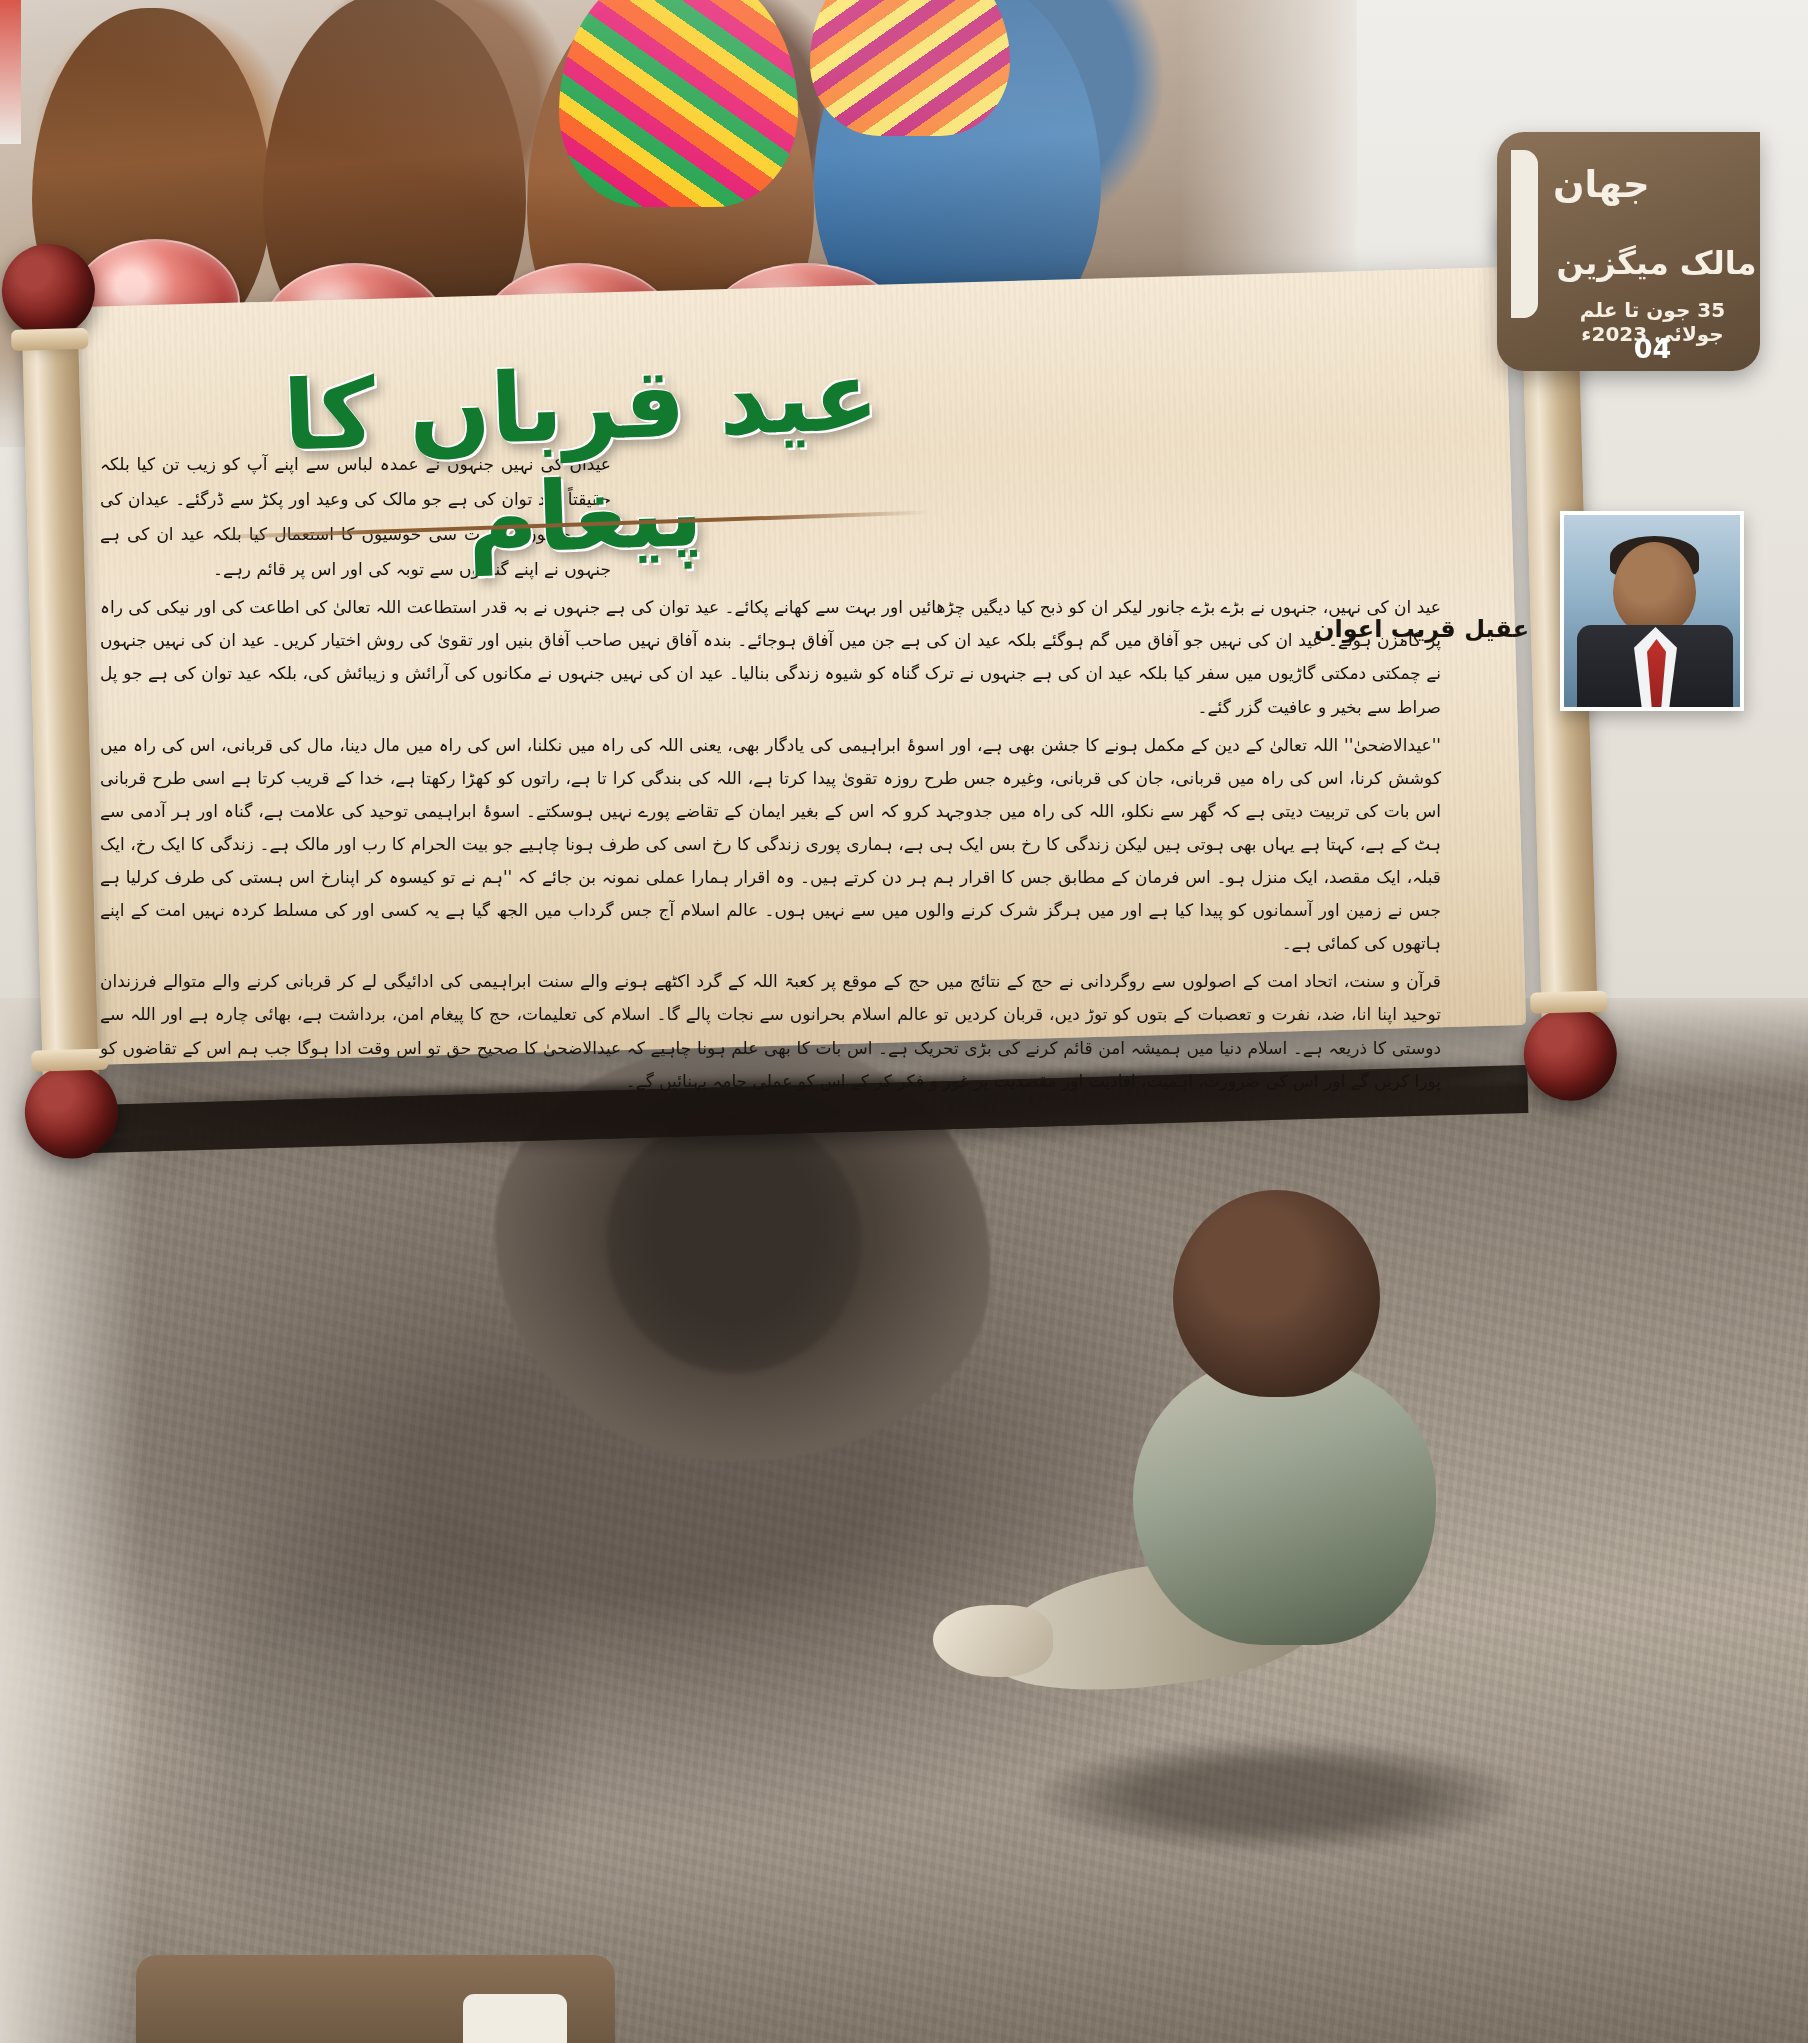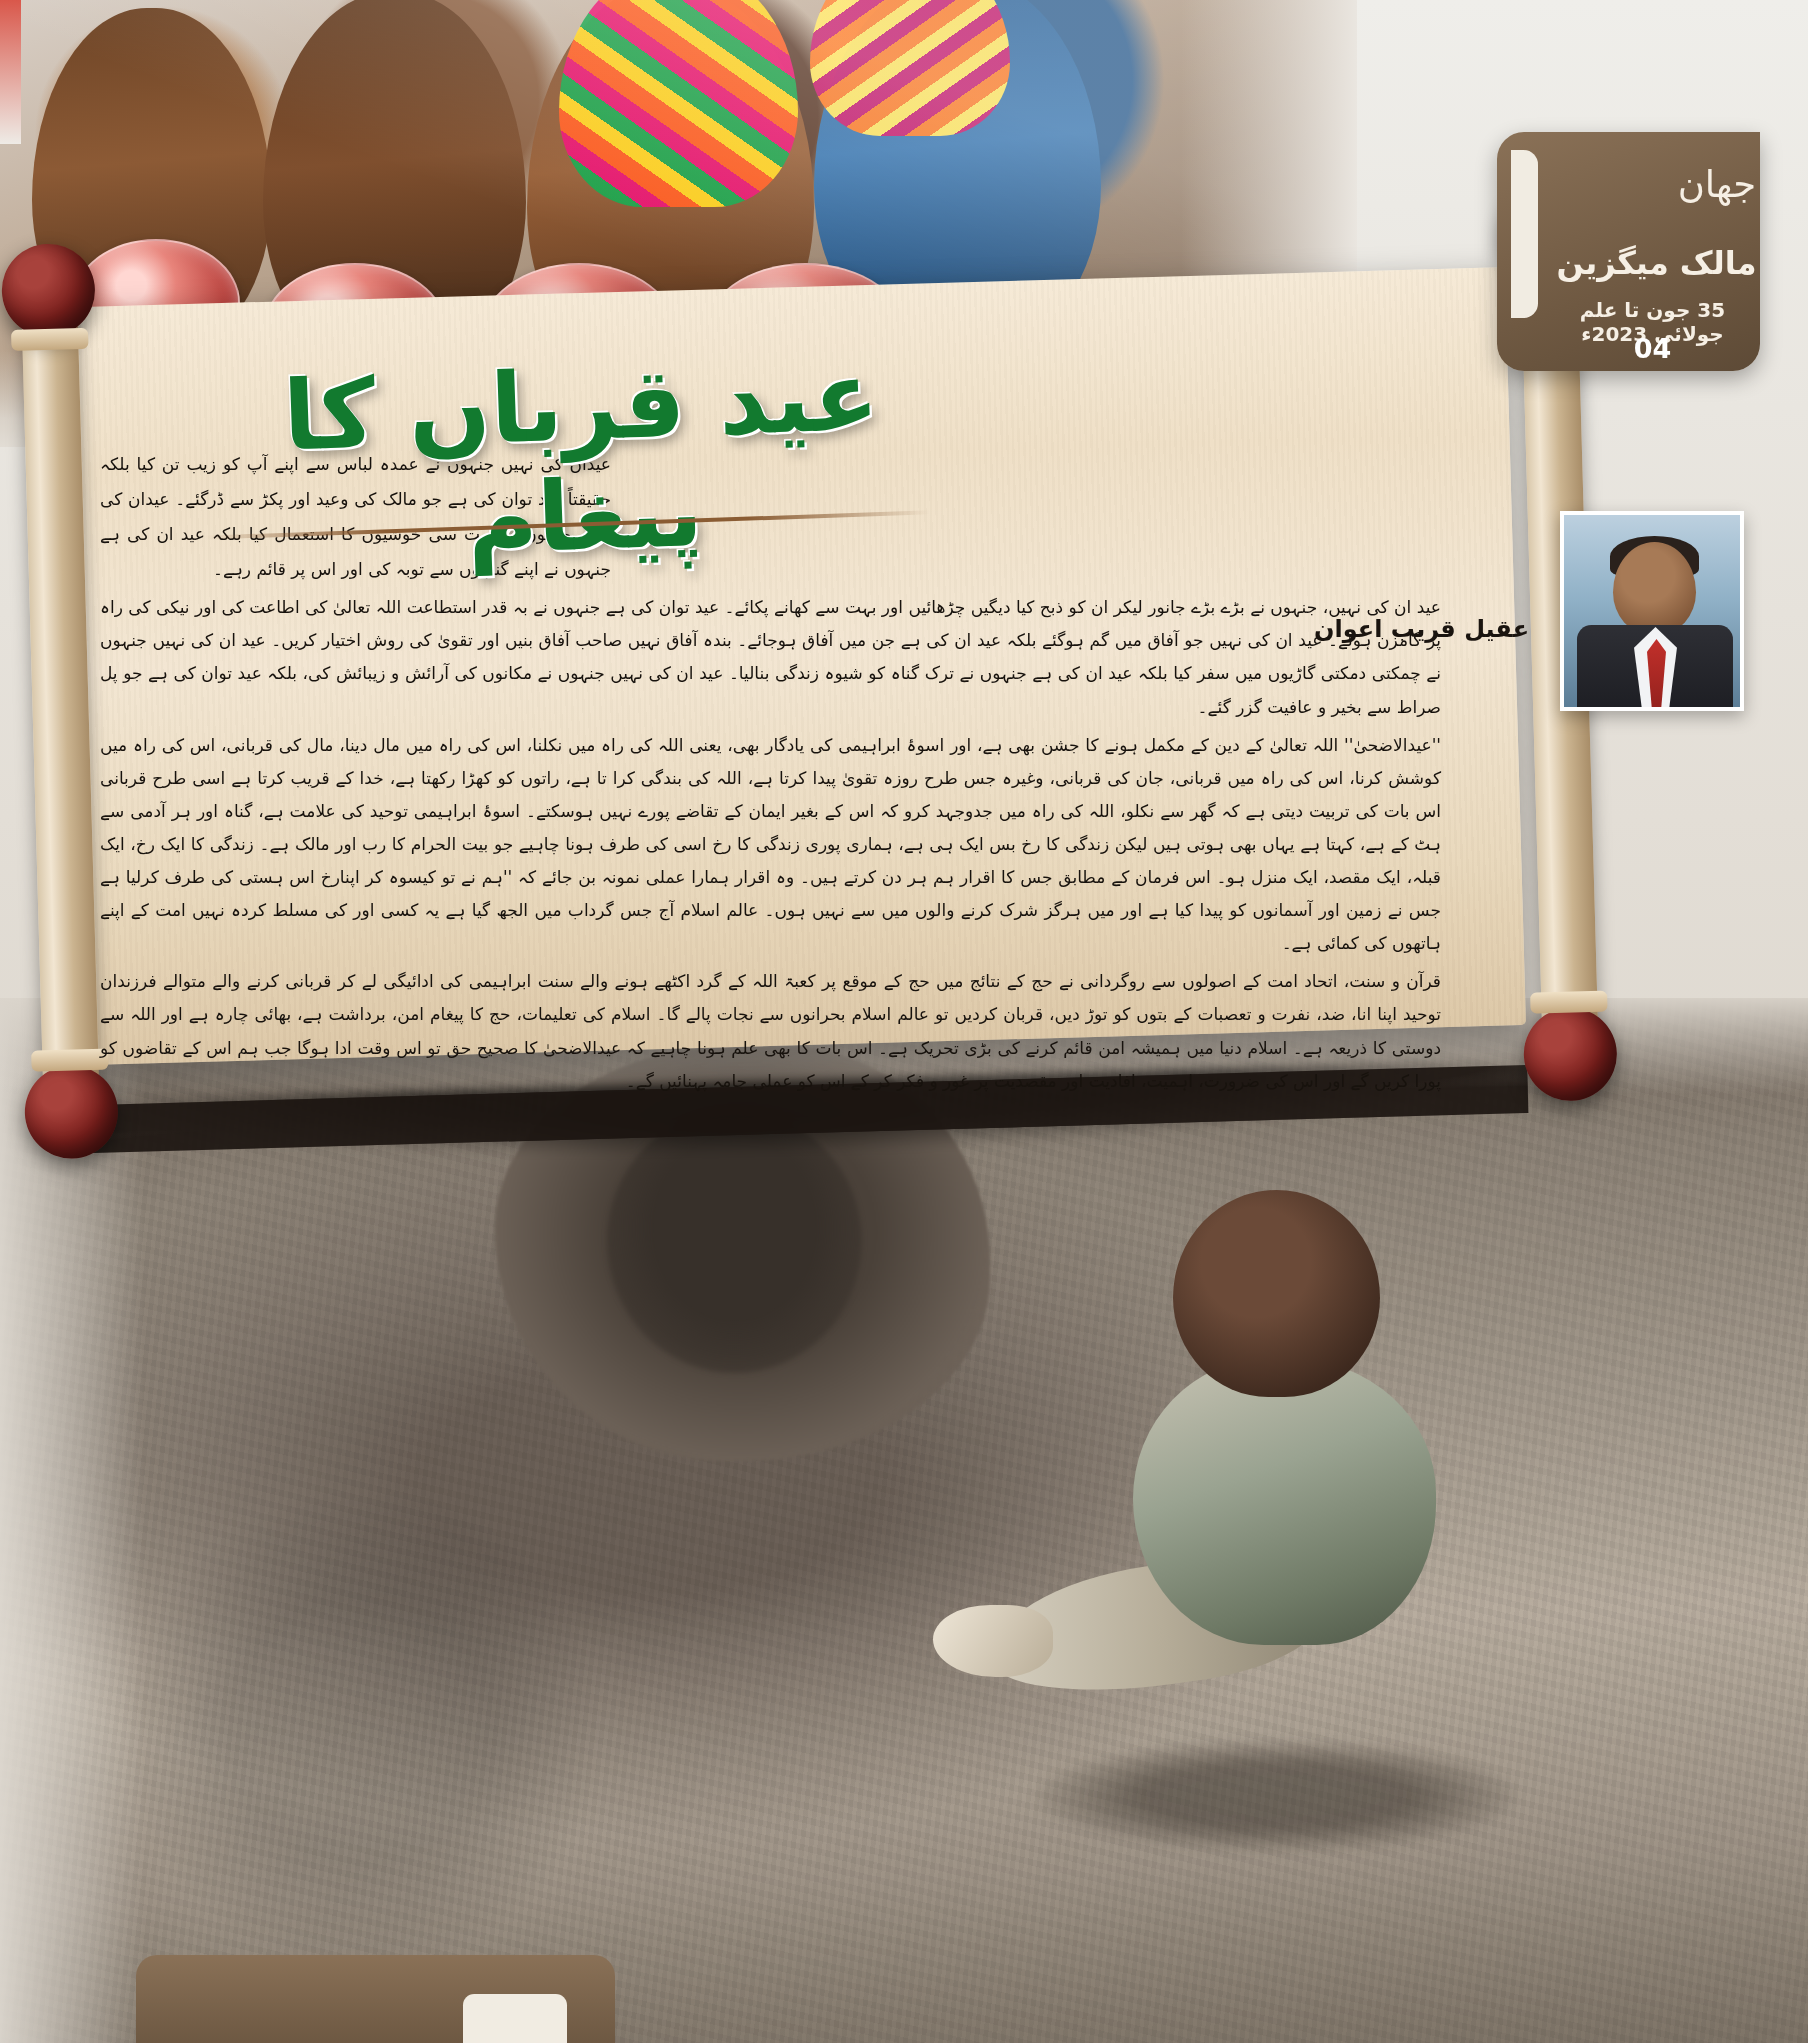--- a/index.html
+++ b/index.html
@@ -301,22 +301,22 @@
   }
   .masthead .mh-hook {
     position: absolute;
     left: 14.4px; top: 17.6px;
     width: 27px; height: 168px;
     border-radius: 0 14.4px 14.4px 0;
     background: #f1ece2;
   }
   .masthead .mh-title {
     position: absolute; right: 4px; left: 56px; top: 30px;
-    text-align: right;
-    font-size: 37px; font-weight: 400;
+    text-align: left;
+    font-size: 37px; font-weight: 700;
     letter-spacing: 0.8px;
     line-height: 1.25;
   }
   .masthead .mh-sub {
     position: absolute; right: 0; left: 56px; top: 112px;
     text-align: center;
     font-size: 32px; font-weight: 700;
   }
   .masthead .mh-date {
     position: absolute; right: 0; left: 48px; top: 166px;

